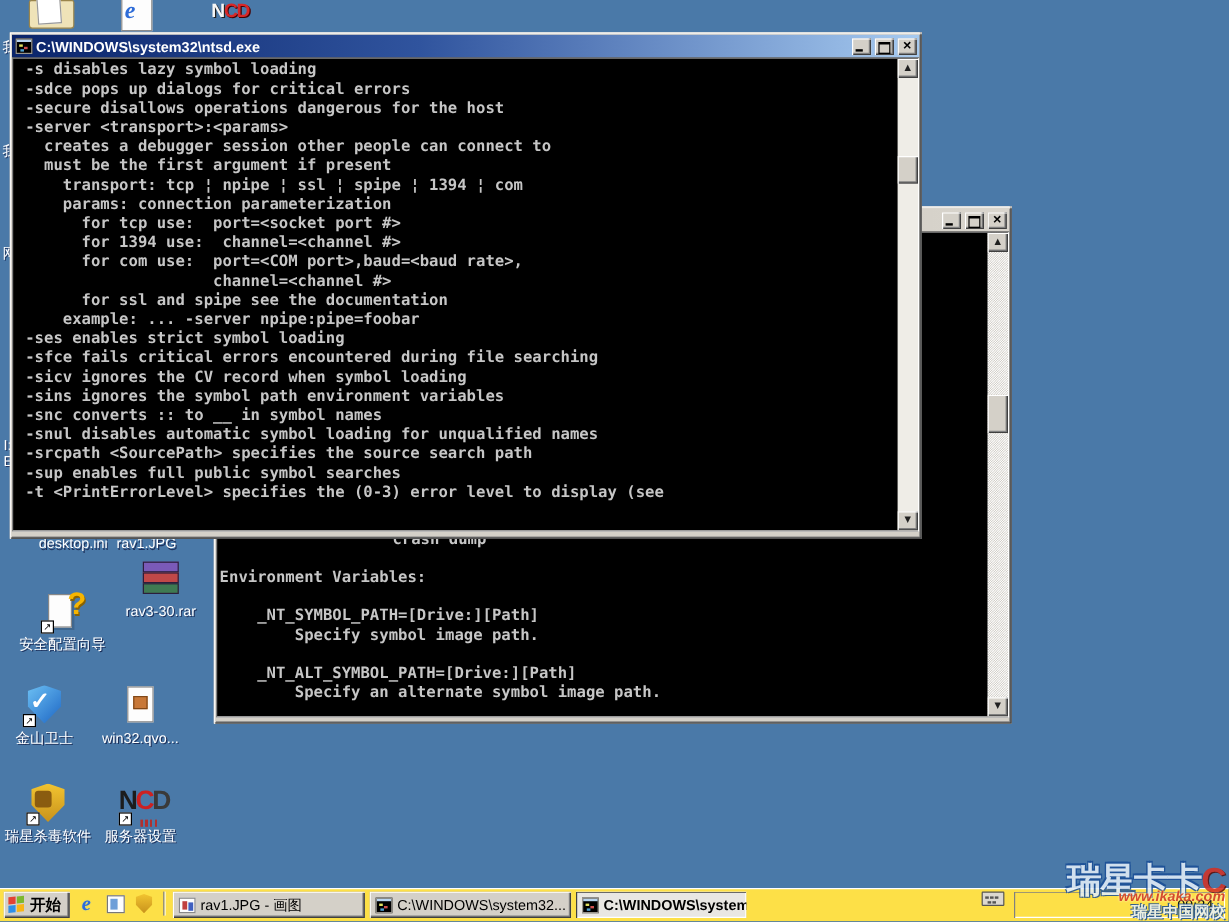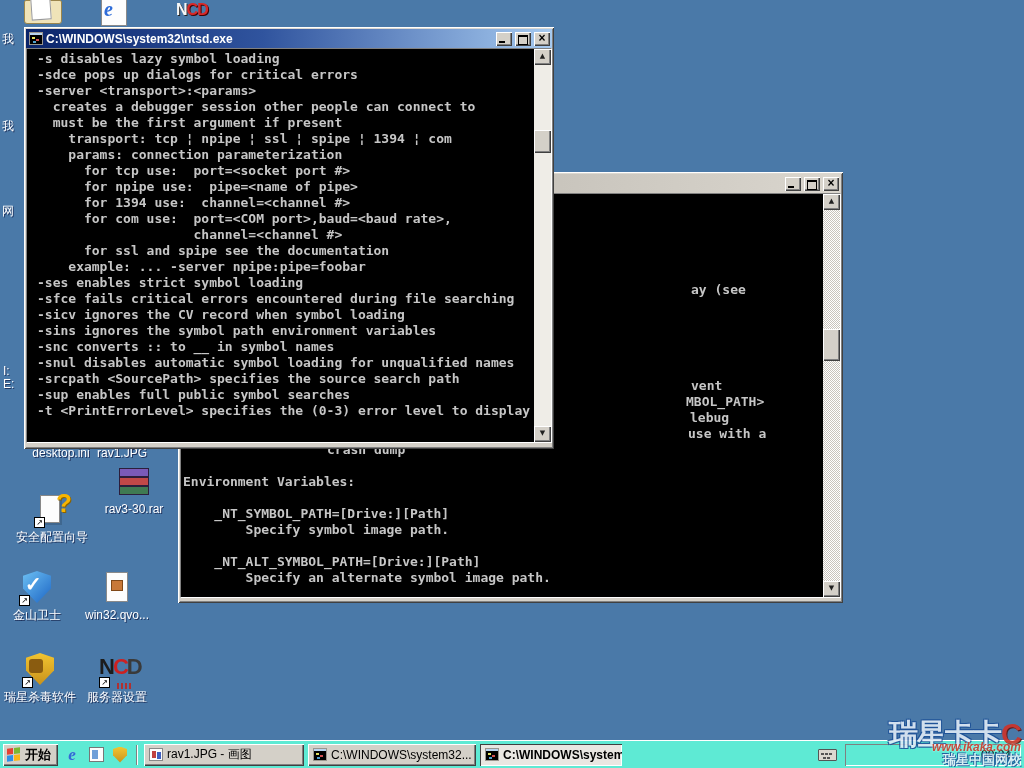--- a/index.html
+++ b/index.html
@@ -109,21 +109,21 @@
     text-align:center; font-size:7px; line-height:15px; color:#202020;
     font-family:"DejaVu Sans", sans-serif;
   }
   .sb-up { top:0; } .sb-down { bottom:0; }
   .sb-thumb {
     position:absolute; left:0; width:17px; background:#D4D0C8;
     box-shadow: inset 1px 1px 0 #fff, inset -1px -1px 0 #404040, inset -2px -2px 0 #808080;
   }
 
   
-  .win-front { left:24px; top:27px; width:530px; height:422px; z-index:20; }
+  .win-front { left:8px; top:27px; width:760px; height:422px; z-index:20; }
   .win-front .console { height:395px; }
   .fw-thumb { top:81px; height:23px; }
 
   
   .win-back { left:178px; top:172px; width:665px; height:431px; z-index:10; }
   .win-back .console { height:405px; }
   .bw-thumb { top:135px; height:32px; }
   .bw-abs { position:absolute; white-space:pre;text-align:right; }
   .bw-f1 { left:510px; top:88px; }
   .bw-f2 { left:510px; top:184px; }
@@ -133,22 +133,22 @@
   .bw-clip { left:146px; top:248px; }
   .bw-l1 { left:2px; top:280px; }
   .bw-l2 { left:2px; top:312px; }
   .bw-l3 { left:2px; top:328px; }
   .bw-l4 { left:2px; top:360px; }
   .bw-l5 { left:2px; top:376px; }
 
   
   .taskbar {
     position:absolute; left:0; top:740px; width:1024px; height:28px;
-    background:#5eead4; border-top:1px solid #fff; z-index:30;
-    display:flex; align-items:center; padding:2px 3px; gap:4px;
+    background:#fde047; border-top:1px solid #fff; z-index:30;
+    display:flex; align-items:flex-start; padding:2px 3px; gap:4px;
   }
   .start-btn {
     height:22px; padding:0 7px 0 4px; display:flex; align-items:center; gap:4px;
     background:#D4D0C8; font-weight:bold; font-size:13px; color:#000;
     box-shadow: inset 1px 1px 0 #fff, inset -1px -1px 0 #404040, inset -2px -2px 0 #808080;
   }
   .flag { width:14px; height:14px; display:grid; grid-template-columns:6px 6px; grid-template-rows:6px 6px; gap:1px; transform:skewY(-6deg); }
   .flag i { display:block; }
   .f-r { background:#E34234; } .f-g { background:#7CB82F; } .f-b { background:#2E8FE8; } .f-y { background:#F8B517; }
   .ql { width:20px; height:20px; position:relative; display:flex; align-items:center; justify-content:center; }
@@ -310,27 +310,27 @@
       <div class="mini-console"></div>
       <div class="title-text">C:\WINDOWS\system32\ntsd.exe</div>
       <div class="tb-btn g-min"></div>
       <div class="tb-btn g-max"></div>
       <div class="tb-btn g-cls"></div>
     </div>
     <div class="console">
       <div class="front-lines">
           <div class="console-line">-s disables lazy symbol loading</div>
           <div class="console-line">-sdce pops up dialogs for critical errors</div>
+          <div class="console-line">-secure disallows operations dangerous for the host</div>
           <div class="console-line">-server &lt;transport&gt;:&lt;params&gt;</div>
           <div class="console-line">  creates a debugger session other people can connect to</div>
           <div class="console-line">  must be the first argument if present</div>
           <div class="console-line">    transport: tcp ¦ npipe ¦ ssl ¦ spipe ¦ 1394 ¦ com</div>
           <div class="console-line">    params: connection parameterization</div>
           <div class="console-line">      for tcp use:  port=&lt;socket port #&gt;</div>
-          <div class="console-line">      for npipe use:  pipe=&lt;name of pipe&gt;</div>
           <div class="console-line">      for 1394 use:  channel=&lt;channel #&gt;</div>
           <div class="console-line">      for com use:  port=&lt;COM port&gt;,baud=&lt;baud rate&gt;,</div>
           <div class="console-line">                    channel=&lt;channel #&gt;</div>
           <div class="console-line">      for ssl and spipe see the documentation</div>
           <div class="console-line">    example: ... -server npipe:pipe=foobar</div>
           <div class="console-line">-ses enables strict symbol loading</div>
           <div class="console-line">-sfce fails critical errors encountered during file searching</div>
           <div class="console-line">-sicv ignores the CV record when symbol loading</div>
           <div class="console-line">-sins ignores the symbol path environment variables</div>
           <div class="console-line">-snc converts :: to __ in symbol names</div>

